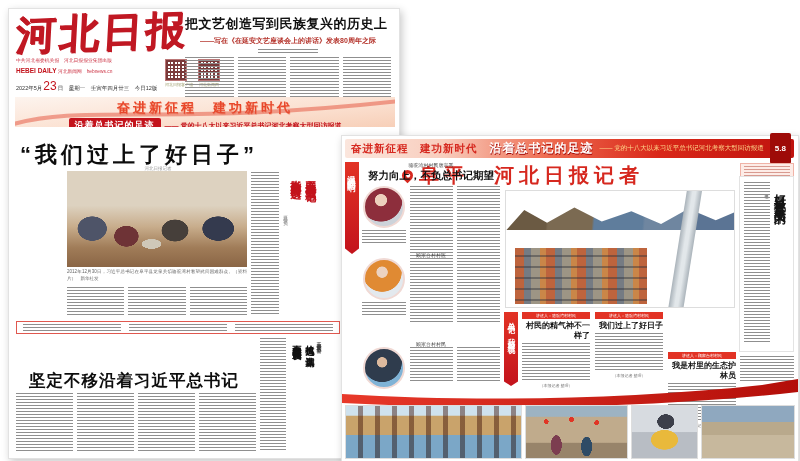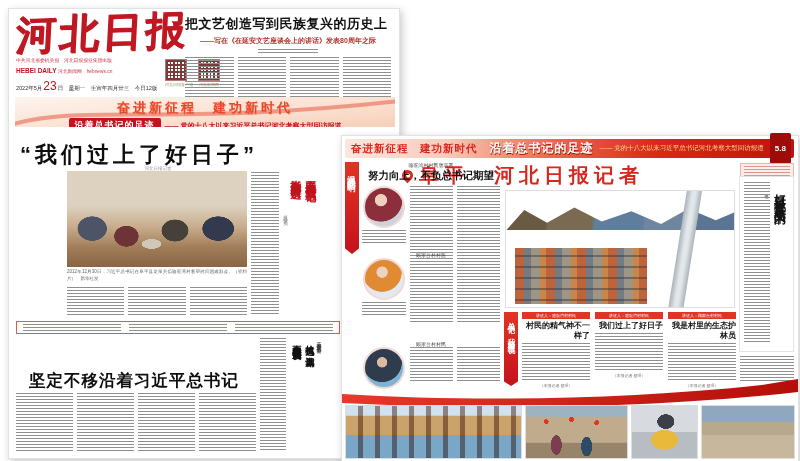--- a/index.html
+++ b/index.html
@@ -294,21 +294,21 @@
         <div class="st">村民的精气神不一样了</div>
         <i class="tx" style="height:38px;"></i>
         <div class="sb">（本报记者 整理）</div>
       </div>
       <div class="story" style="flex:1;">
         <div class="bar">讲述人：骆驼湾村村民</div>
         <div class="st">我们过上了好日子</div>
         <i class="tx" style="height:38px;"></i>
         <div class="sb">（本报记者 整理）</div>
       </div>
-      <div class="story" style="flex:1;">
+      <div class="story" style="flex:1;margin-top:40px;">
         <div class="bar">讲述人：顾家台村村民</div>
         <div class="st">我是村里的生态护林员</div>
         <i class="tx" style="height:38px;"></i>
         <div class="sb">（本报记者 整理）</div>
       </div>
     </div>
 
     <svg class="abs" style="left:0;top:243px;" width="456" height="26" viewBox="0 0 456 26">
       <defs>
         <linearGradient id="sw" x1="0" y1="0" x2="1" y2="0">

